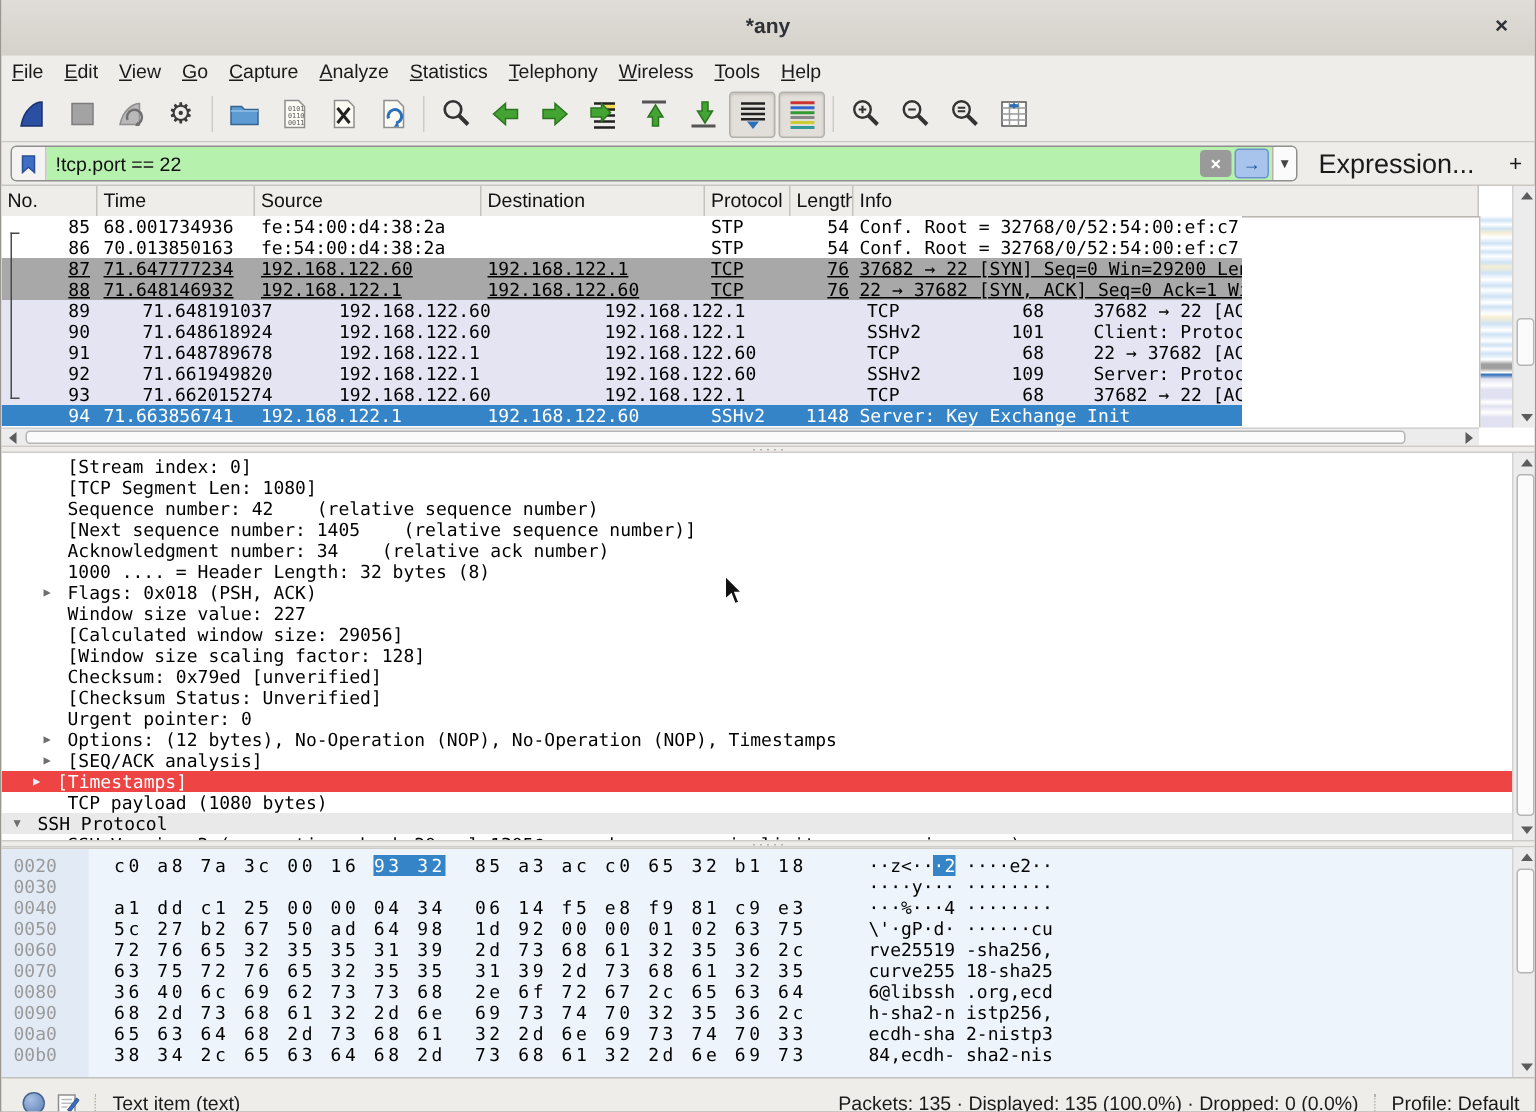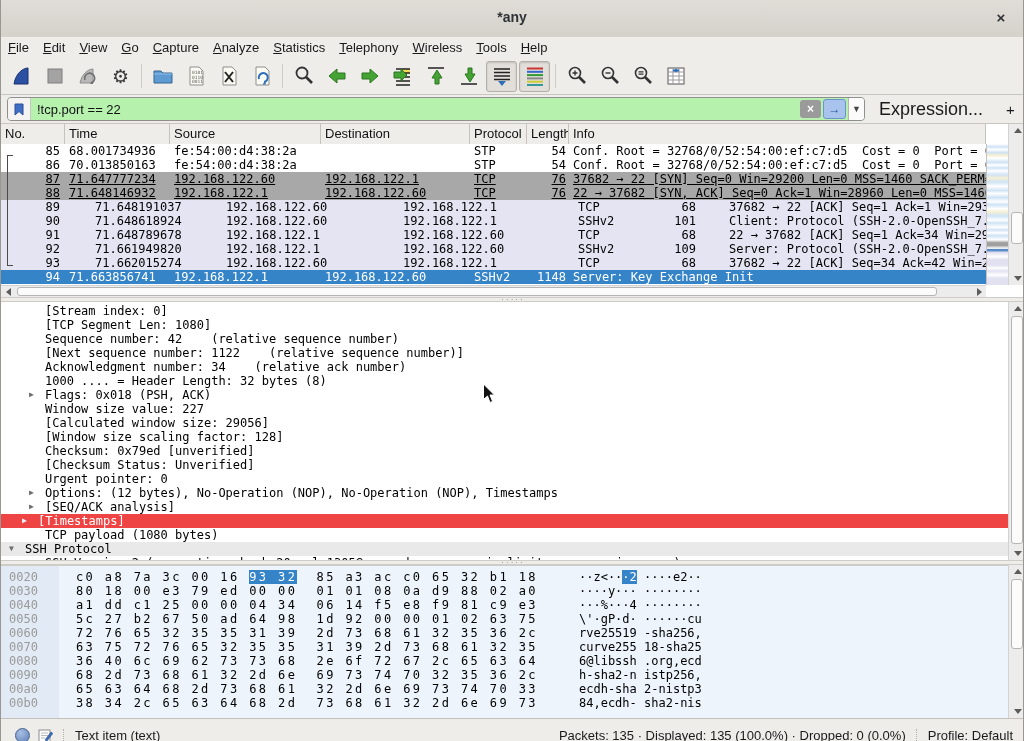--- a/index.html
+++ b/index.html
@@ -36,21 +36,21 @@
   .fapply{background:#a9c4ec;border:1px solid #6d93cf;color:#1d4c9e;font-weight:bold;}
   .fcaret{width:15px;height:22px;background:#fbfbfb;border-left:1px solid #b7b4af;display:flex;align-items:center;justify-content:center;
           font-size:9px;color:#444;flex:none;}
   .expr-label{font-size:18px;color:#1a1a1a;margin-left:14px;}
   .fsep{width:1px;height:16px;background:#c9c6c1;margin:0 9px;}
   .fplus{font-size:15px;color:#1a1a1a;padding:0 5px;}
   
   .plist{position:absolute;left:0;top:124px;width:1024px;height:173px;background:#fff;}
   .phead{position:absolute;left:0;top:0;width:985px;height:20px;background:#efedea;border-bottom:1px solid #b9b6b1;display:flex;}
   .phead .hc{font-size:13px;color:#111;padding:2px 0 0 4px;border-right:1px solid #c6c3be;box-sizing:border-box;overflow:hidden;white-space:nowrap;}
-  .rows{position:absolute;left:0;top:20px;width:985px;height:141px;overflow:hidden;
+  .rows{position:absolute;left:0;top:20px;width:827px;height:141px;overflow:hidden;
         font-family:"DejaVu Sans Mono",monospace;font-size:12px;}
   .prow{height:14px;line-height:14px;display:flex;white-space:pre;}
   .prow .c{overflow:hidden;flex:none;box-sizing:border-box;}
   .c.no{width:64px;text-align:right;padding-right:5px;}
   .c.time{width:105px;padding-left:4px;}
   .c.src{width:151px;padding-left:4px;}
   .c.dst{width:149px;padding-left:4px;}
   .c.proto{width:57px;padding-left:4px;}
   .c.len{width:42px;text-align:right;padding-right:3px;}
   .c.info{width:417px;padding-left:4px;}
@@ -329,21 +329,21 @@
         </div>
     </div>
   </div>
 
   <div class="splitter" style="top:297px;">·····</div>
 
   <div class="details">
     <div class="dline"><span class="ar"></span><span>[Stream index: 0]</span></div>
     <div class="dline"><span class="ar"></span><span>[TCP Segment Len: 1080]</span></div>
     <div class="dline"><span class="ar"></span><span>Sequence number: 42    (relative sequence number)</span></div>
-    <div class="dline"><span class="ar"></span><span>[Next sequence number: 1122    (relative sequence number)]</span></div>
+    <div class="dline"><span class="ar"></span><span>[Next sequence number: 1405    (relative sequence number)]</span></div>
     <div class="dline"><span class="ar"></span><span>Acknowledgment number: 34    (relative ack number)</span></div>
     <div class="dline"><span class="ar"></span><span>1000 .... = Header Length: 32 bytes (8)</span></div>
     <div class="dline"><span class="ar">▶</span><span>Flags: 0x018 (PSH, ACK)</span></div>
     <div class="dline"><span class="ar"></span><span>Window size value: 227</span></div>
     <div class="dline"><span class="ar"></span><span>[Calculated window size: 29056]</span></div>
     <div class="dline"><span class="ar"></span><span>[Window size scaling factor: 128]</span></div>
     <div class="dline"><span class="ar"></span><span>Checksum: 0x79ed [unverified]</span></div>
     <div class="dline"><span class="ar"></span><span>[Checksum Status: Unverified]</span></div>
     <div class="dline"><span class="ar"></span><span>Urgent pointer: 0</span></div>
     <div class="dline"><span class="ar">▶</span><span>Options: (12 bytes), No-Operation (NOP), No-Operation (NOP), Timestamps</span></div>
@@ -360,21 +360,21 @@
     <div class="sb-thumb" style="top:14px;height:228px;"></div>
     <div class="sb-arrow" style="bottom:0;">
         <div class="tri-down"></div>
       </div>
   </div>
 
   <div class="splitter" style="top:560px;">·····</div>
 
   <div class="hexpane">
     <div class="xrow"><span class="xoff">0020</span><span class="xhex"><span>c0 a8 7a 3c 00 16 </span><span class="xsel">93 32</span><span>  85 a3 ac c0 65 32 b1 18</span></span><span class="xascii"><span>··z&lt;··</span><span class="xsel">·2</span><span> ····e2··</span></span></div>
-    <div class="xrow"><span class="xoff">0030</span><span class="xhex"><span>80 18 00 e3 79 ed 00 00  01 01 08 0a d9 88 02 a0</span><span class="xsel"></span><span></span></span><span class="xascii"><span>····y··· ········</span><span class="xsel"></span><span></span></span></div>
+    <div class="xrow"><span class="xoff">0030</span><span class="xascii"><span>····y··· ········</span><span class="xsel"></span><span></span></span></div>
     <div class="xrow"><span class="xoff">0040</span><span class="xhex"><span>a1 dd c1 25 00 00 04 34  06 14 f5 e8 f9 81 c9 e3</span><span class="xsel"></span><span></span></span><span class="xascii"><span>···%···4 ········</span><span class="xsel"></span><span></span></span></div>
     <div class="xrow"><span class="xoff">0050</span><span class="xhex"><span>5c 27 b2 67 50 ad 64 98  1d 92 00 00 01 02 63 75</span><span class="xsel"></span><span></span></span><span class="xascii"><span>\'·gP·d· ······cu</span><span class="xsel"></span><span></span></span></div>
     <div class="xrow"><span class="xoff">0060</span><span class="xhex"><span>72 76 65 32 35 35 31 39  2d 73 68 61 32 35 36 2c</span><span class="xsel"></span><span></span></span><span class="xascii"><span>rve25519 -sha256,</span><span class="xsel"></span><span></span></span></div>
     <div class="xrow"><span class="xoff">0070</span><span class="xhex"><span>63 75 72 76 65 32 35 35  31 39 2d 73 68 61 32 35</span><span class="xsel"></span><span></span></span><span class="xascii"><span>curve255 18-sha25</span><span class="xsel"></span><span></span></span></div>
     <div class="xrow"><span class="xoff">0080</span><span class="xhex"><span>36 40 6c 69 62 73 73 68  2e 6f 72 67 2c 65 63 64</span><span class="xsel"></span><span></span></span><span class="xascii"><span>6@libssh .org,ecd</span><span class="xsel"></span><span></span></span></div>
     <div class="xrow"><span class="xoff">0090</span><span class="xhex"><span>68 2d 73 68 61 32 2d 6e  69 73 74 70 32 35 36 2c</span><span class="xsel"></span><span></span></span><span class="xascii"><span>h-sha2-n istp256,</span><span class="xsel"></span><span></span></span></div>
     <div class="xrow"><span class="xoff">00a0</span><span class="xhex"><span>65 63 64 68 2d 73 68 61  32 2d 6e 69 73 74 70 33</span><span class="xsel"></span><span></span></span><span class="xascii"><span>ecdh-sha 2-nistp3</span><span class="xsel"></span><span></span></span></div>
     <div class="xrow"><span class="xoff">00b0</span><span class="xhex"><span>38 34 2c 65 63 64 68 2d  73 68 61 32 2d 6e 69 73</span><span class="xsel"></span><span></span></span><span class="xascii"><span>84,ecdh- sha2-nis</span><span class="xsel"></span><span></span></span></div>
   </div>
   <div class="vsb" style="left:1007px;top:565px;height:153px;">

